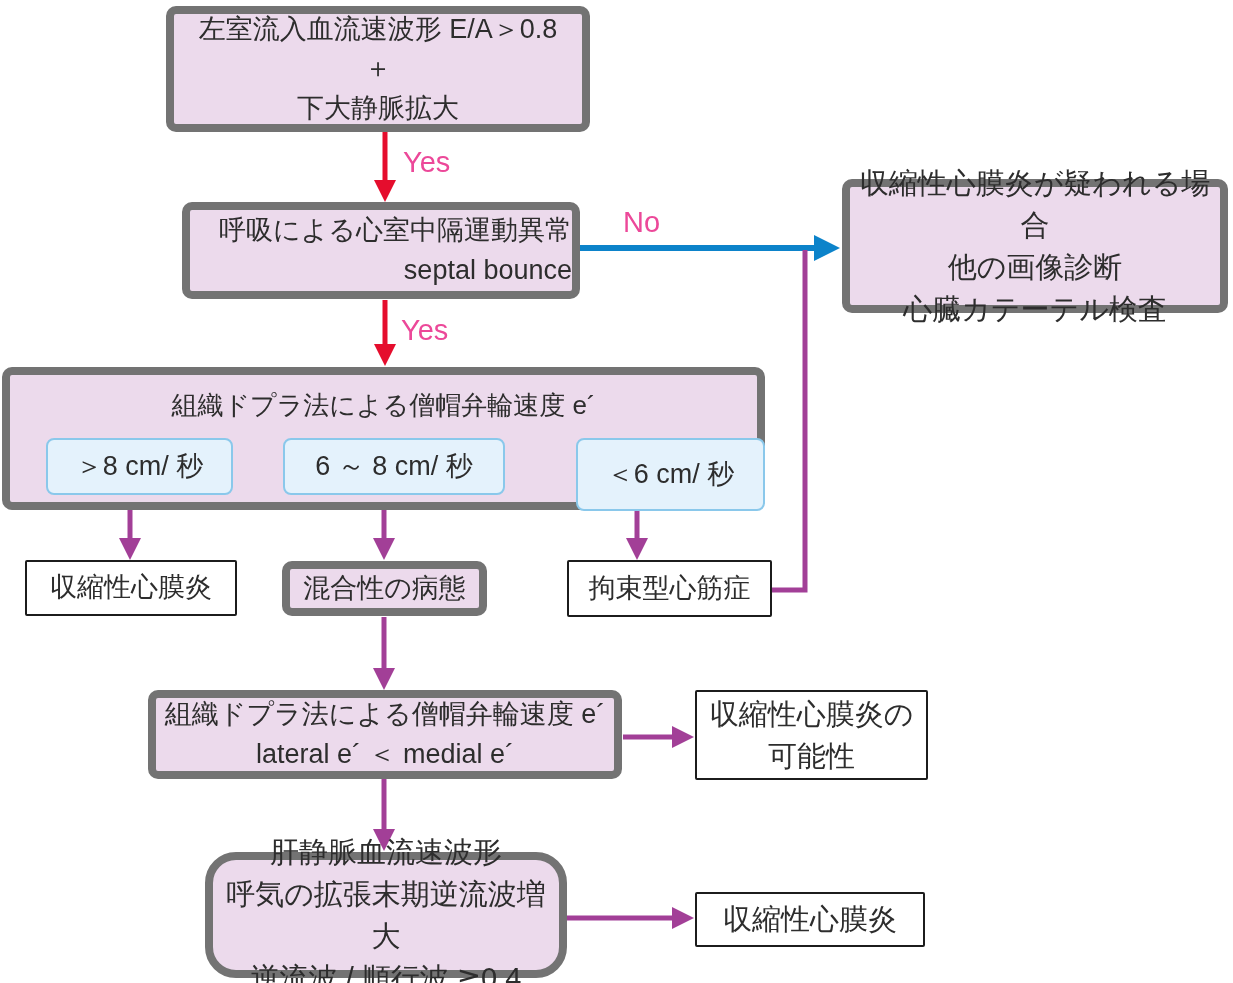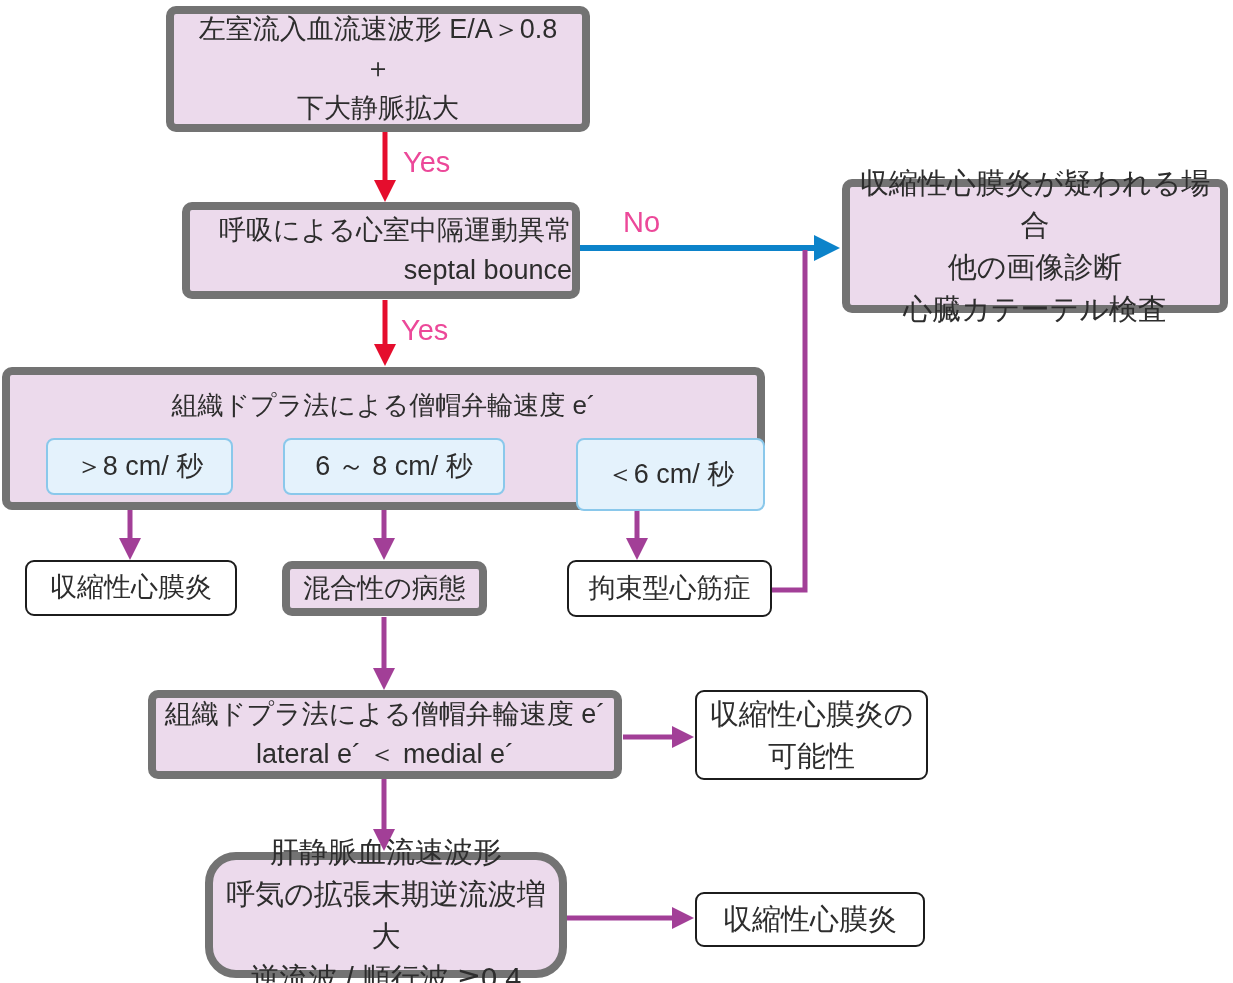--- a/index.html
+++ b/index.html
@@ -21,21 +21,21 @@
     border-radius:10px;
     line-height:1.45;
   }
   .pink{
     background:#ecdaec;
     border:8px solid #737373;
   }
   .white{
     background:#ffffff;
     border:2.5px solid #1c1c1c;
-    border-radius:9px;
+    border-radius:2px;
   }
   .bluebox{
     position:absolute;
     box-sizing:border-box;
     background:#e4f2fc;
     border:2px solid #8ac8eb;
     border-radius:8px;
     display:flex;justify-content:center;align-items:center;
     font-size:27px;
     color:#2d2d2d;

